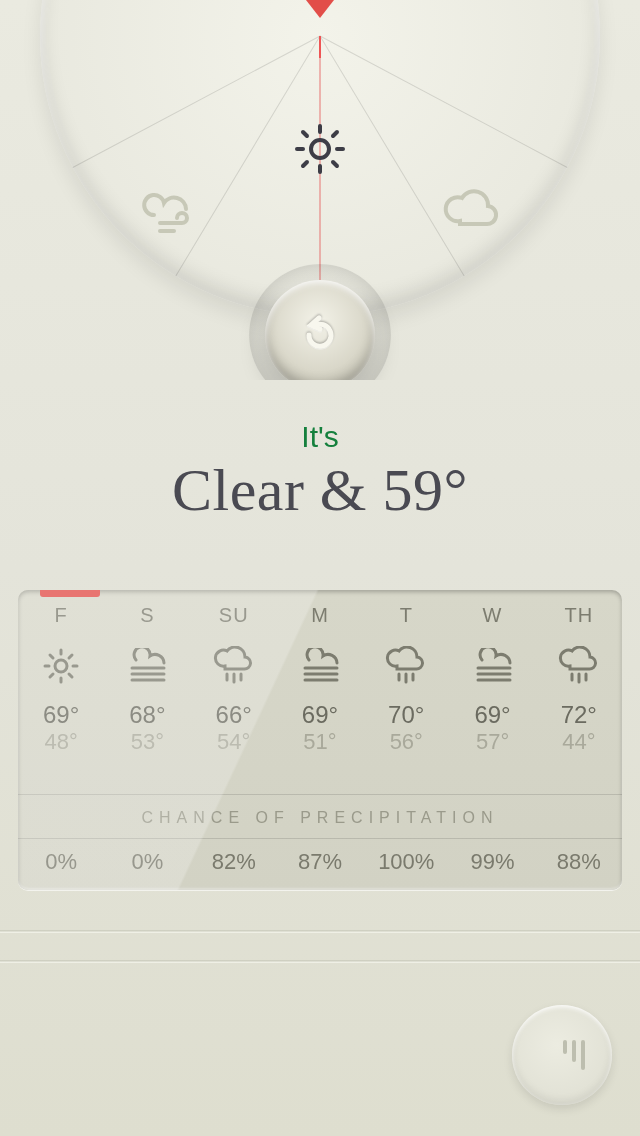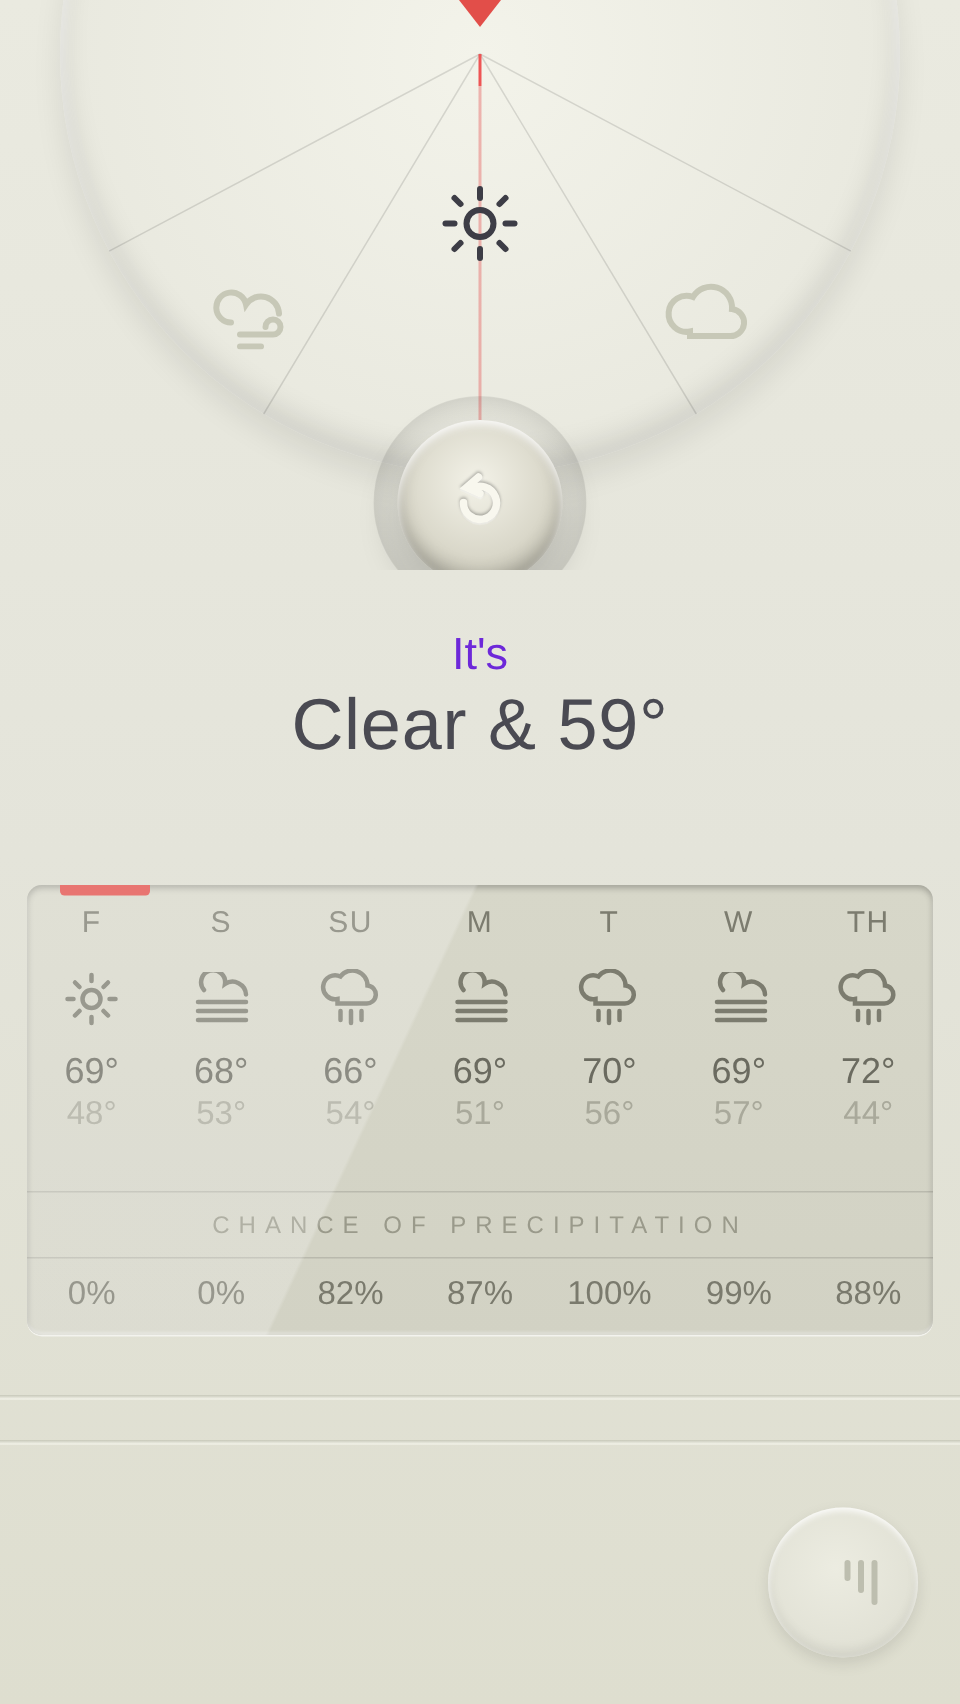--- a/index.html
+++ b/index.html
@@ -100,22 +100,22 @@
   }
 
   
   .headline {
     position:absolute;
     top: 420px;
     left:0; right:0;
     text-align:center;
     color:#4a4a52;
   }
-  .headline .its { font-size: 30px; font-weight:300; color:#6d28d9;}
-  .headline .cond { font-size: 48px; font-weight:300; letter-spacing:.5px; margin-top:2px;}
+  .headline .its { font-size: 30px; font-weight:300; color:#15803d;}
+  .headline .cond { font-size: 60px; font-weight:300; letter-spacing:.5px; margin-top:2px;font-family:Liberation Serif, serif;}
 
   
   .panel {
     position:absolute;
     top: 590px;
     left: 18px; right: 18px;
     height: 300px;
     border-radius: 10px;
     background: linear-gradient(180deg, #d7d7c9 0%, #d2d2c4 100%);
     box-shadow:

